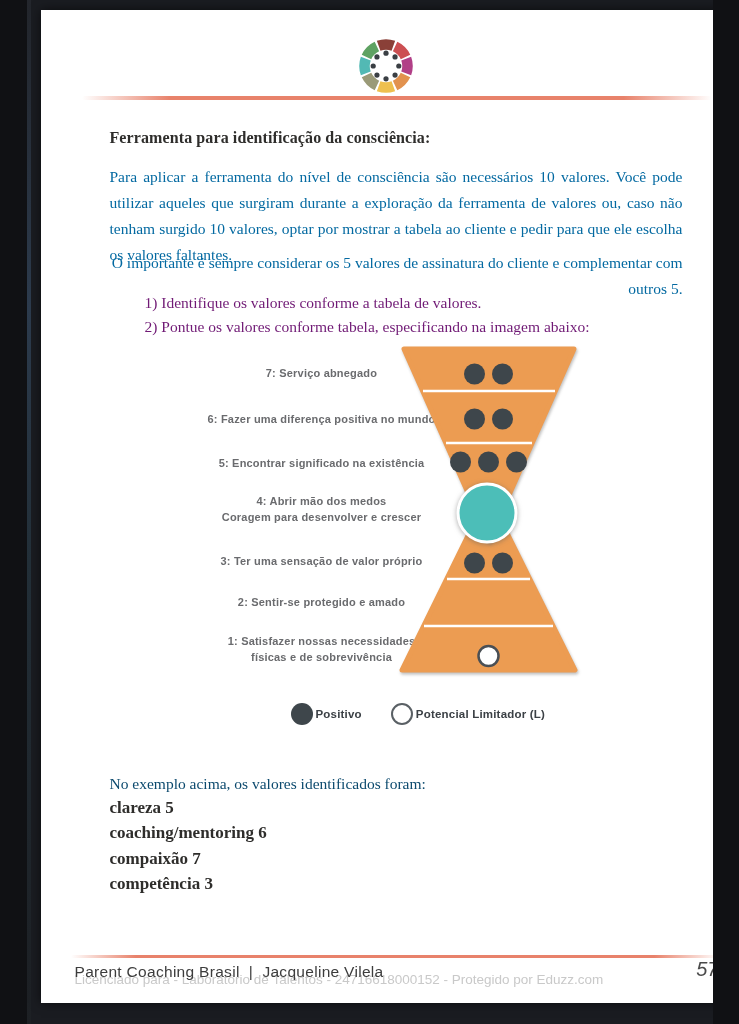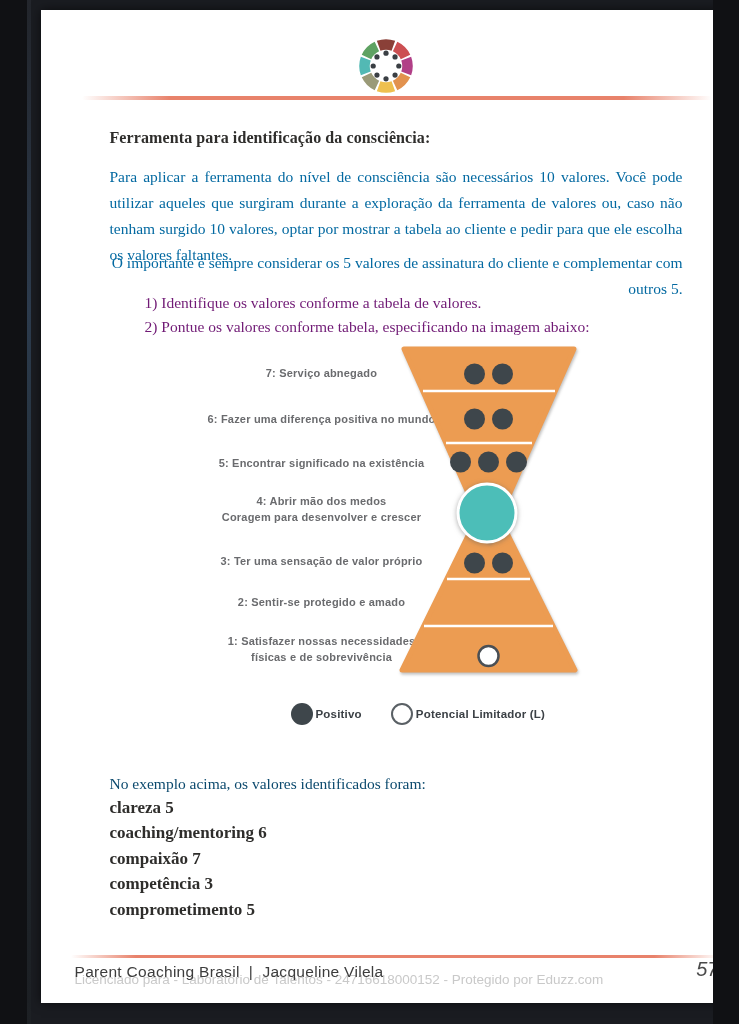--- a/index.html
+++ b/index.html
@@ -128,21 +128,20 @@
         <span class="lab">Potencial Limitador (L)</span>
       </div>
     </div>
 
     <div class="example-intro">No exemplo acima, os valores identificados foram:</div>
     <div class="values">
       <div>clareza 5</div>
       <div>coaching/mentoring 6</div>
       <div>compaixão 7</div>
       <div>competência 3</div>
-      <div>comprometimento 5</div>
     </div>
 
     <div class="divider-bottom"></div>
     <div class="watermark">Licenciado para - Laboratório de Talentos - 24716618000152 - Protegido por Eduzz.com</div>
     <div class="brand">Parent Coaching Brasil  |  Jacqueline Vilela</div>
     <div class="page-num">57</div>
 
   </div>
 </div>
 

